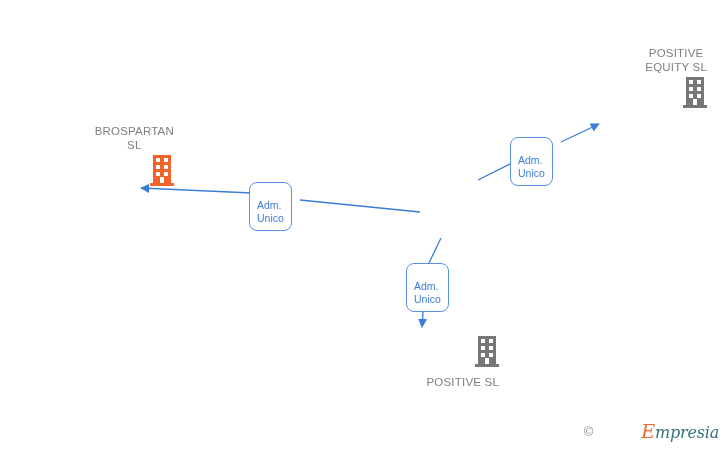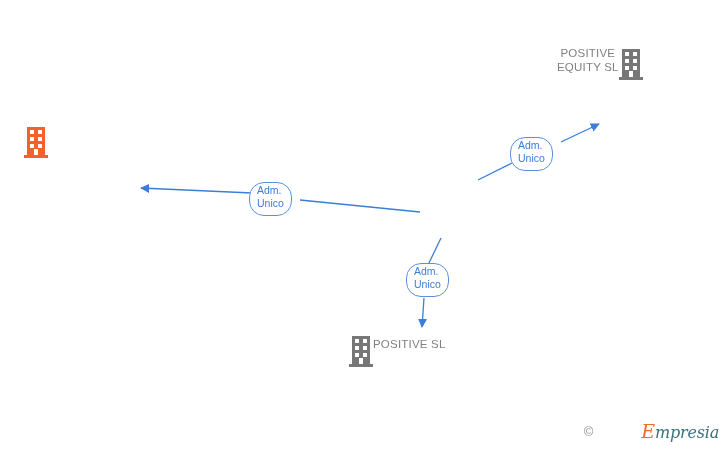--- a/index.html
+++ b/index.html
@@ -23,21 +23,22 @@
     left: 0;
     top: 0;
     width: 728px;
     height: 450px;
   }
 
   
   .node {
     position: absolute;
     display: flex;
-    align-items: flex-start;
+    flex-direction: column;
+    align-items: flex-end;
     width: 150px;
     margin-left: -75px;   
   }
   .node-label {
     font-size: 11.5px;
     line-height: 14px;
     color: #808080;
     text-align: center;
     letter-spacing: .2px;
     white-space: pre-line;
@@ -50,22 +51,22 @@
     display: block;
     margin-top: 3px;
   }
 
   
   .role-badge {
     position: absolute;
     box-sizing: border-box;
     background: #ffffff;
     border: 1px solid #5a91de;
-    border-radius: 15px;
-    padding: 1px 7px 5px 7px;
+    border-radius: 8px;
+    padding: 16px 7px 5px 7px;
     color: #3b7dd8;
     font-size: 10.5px;
     line-height: 13px;
     text-align: left;
     white-space: pre-line;
     user-select: none;
   }
 
   
   #watermark {
@@ -127,20 +128,22 @@
   <div class="role-badge" style="left:249px; top:182px;">Adm.
 Unico</div>
 
   <div class="role-badge" style="left:510px; top:137px;">Adm.
 Unico</div>
 
   <div class="role-badge" style="left:406px; top:263px;">Adm.
 Unico</div>
 
   <div class="node" style="left:99px; top:124px;">
+    <div class="node-label">BROSPARTAN
+SL</div>
     <span class="node-icon">
       <svg width="24" height="31" viewBox="0 0 24 31" xmlns="http://www.w3.org/2000/svg">
         <rect x="3" y="0" width="18" height="28" fill="#f4622c"></rect>
         <rect x="0" y="28" width="24" height="3" fill="#f4622c"></rect>
         <rect x="6" y="3" width="4" height="4" fill="#ffffff"></rect>
         <rect x="14" y="3" width="4" height="4" fill="#ffffff"></rect>
         <rect x="6" y="10" width="4" height="4" fill="#ffffff"></rect>
         <rect x="14" y="10" width="4" height="4" fill="#ffffff"></rect>
         <rect x="6" y="17" width="4" height="4" fill="#ffffff"></rect>
         <rect x="14" y="17" width="4" height="4" fill="#ffffff"></rect>

